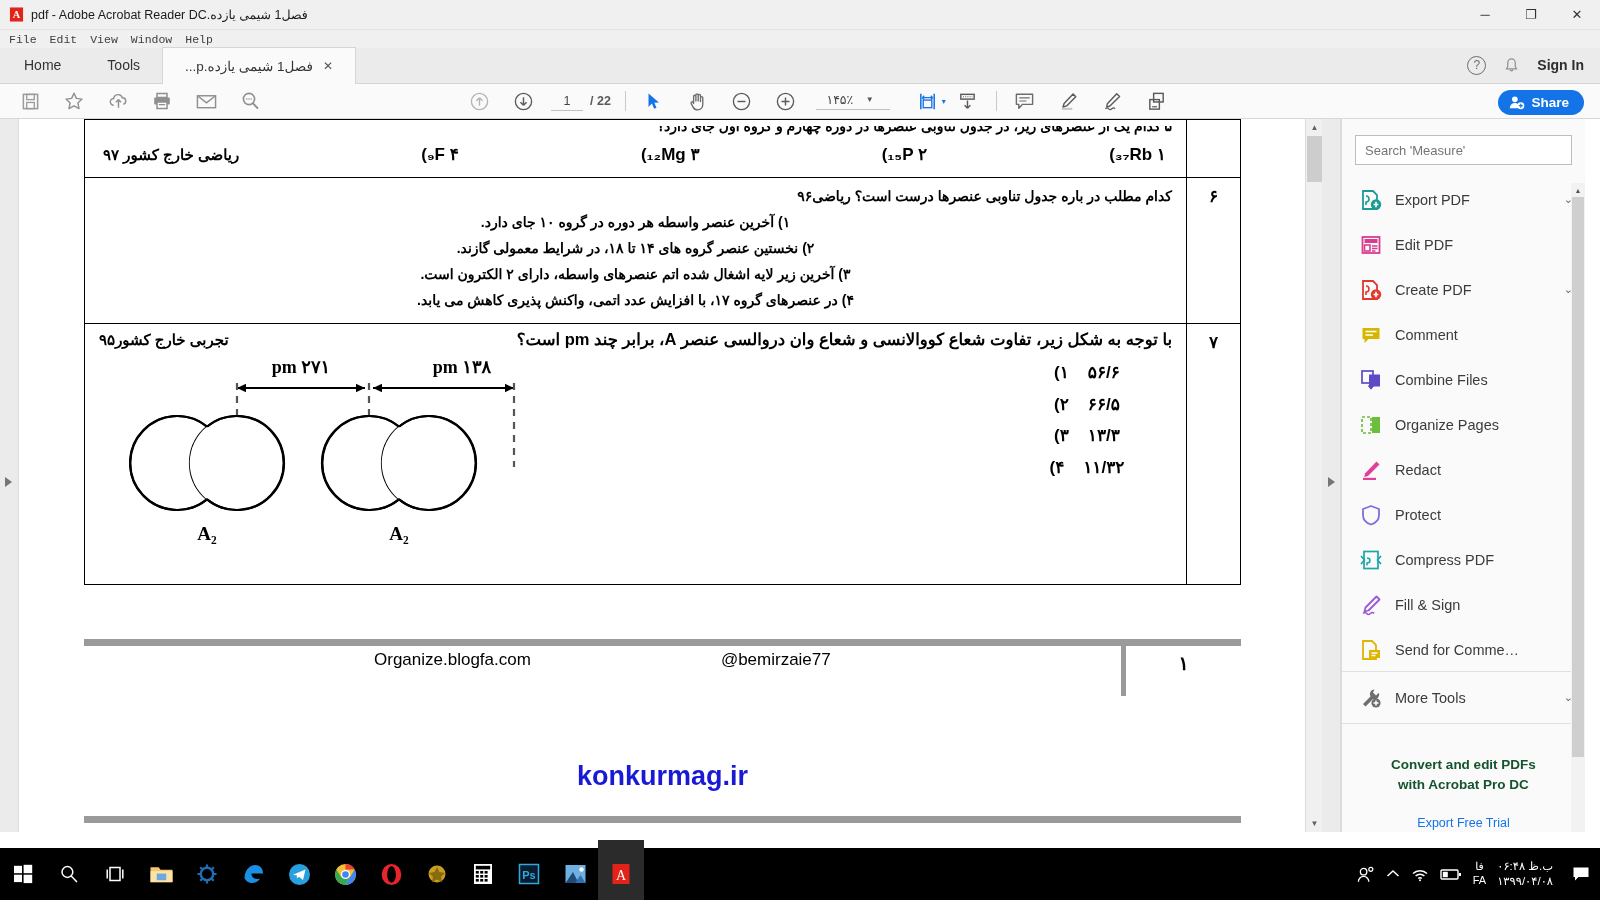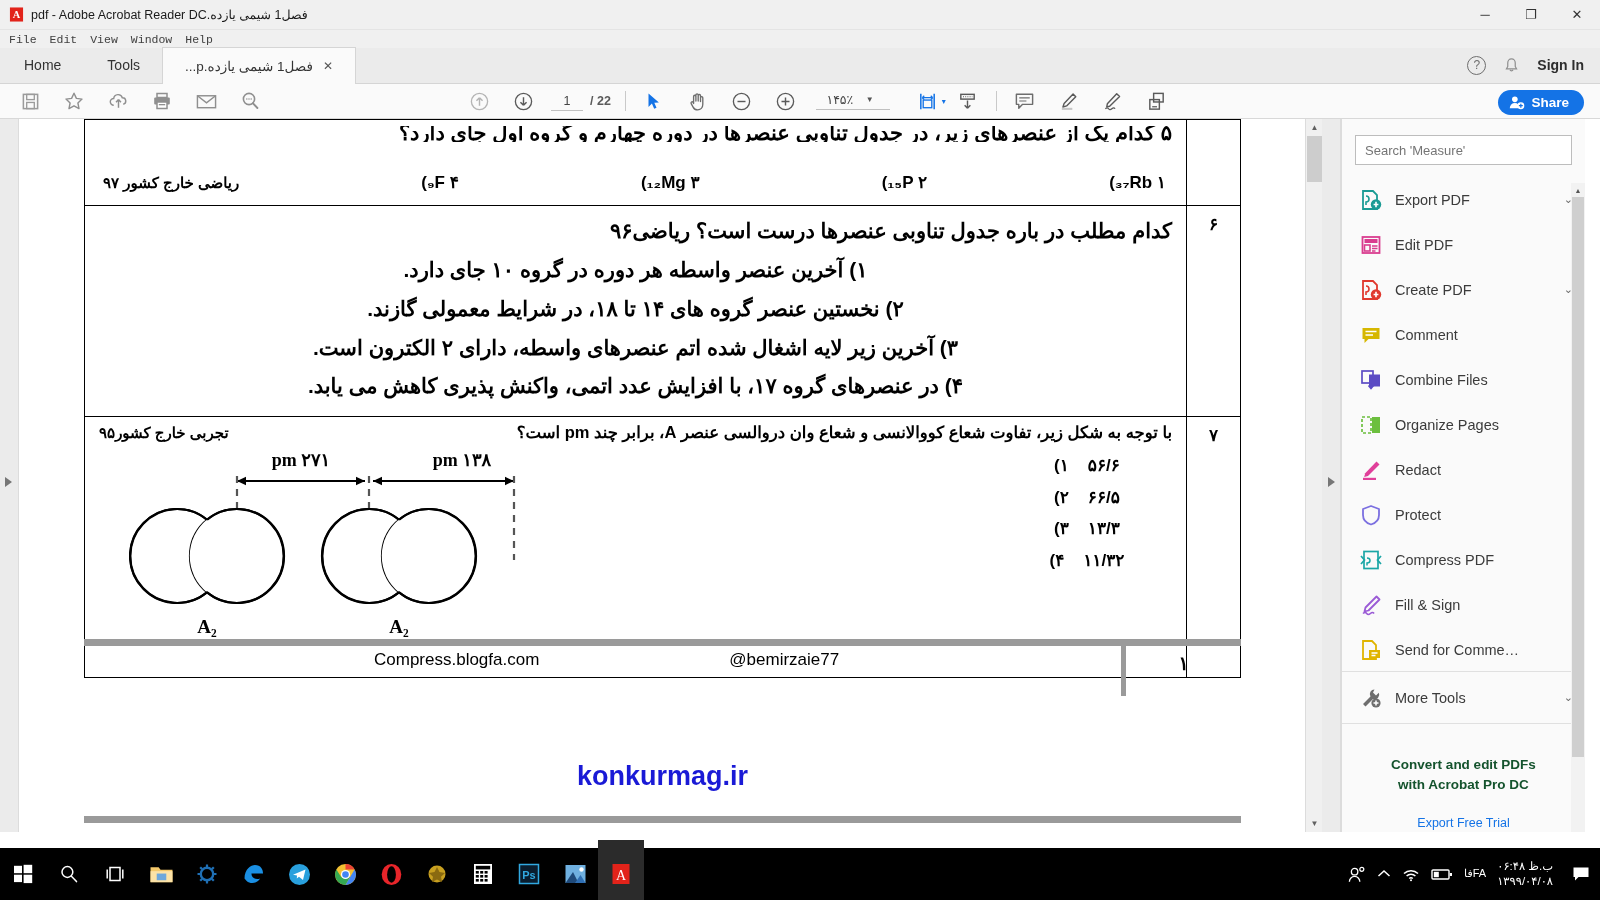--- a/index.html
+++ b/index.html
@@ -113,26 +113,26 @@
     position: absolute; top: -8px; left: 0; width: 1286px;
     background: #fff;
   }
   .qtable {
     position: absolute; left: 65px; top: 8px; width: 1157px;
     border-collapse: collapse; direction: rtl;
   }
   .qtable td { border: 1.5px solid #000; padding: 0; vertical-align: top; }
   .num-col { width: 54px; text-align: center; font-size: 17px; padding-top: 8px !important; font-weight: 600; }
   .body-col { padding: 6px 14px 10px 14px !important; }
-  .prow { font-size: 21px; color: #000; line-height: 1.85; font-weight: 700; }
+  .prow { font-size: 14px; color: #000; line-height: 1.85; font-weight: 700; }
   .clip-top { height: 16px; overflow: hidden; position: relative; }
   .clip-top .prow { position: relative; top: -12px; }
 
   .optrow { display: flex; justify-content: space-between; align-items: baseline; padding: 2px 6px 2px 4px; font-size: 17px; font-weight: 700; }
-  .opt { white-space: nowrap; margin-top: 28px; }
+  .opt { white-space: nowrap; }
   .src { font-size: 15px; font-weight: 700; }
 
   .q7wrap { display: flex; flex-direction: column; }
   .q7head { display: flex; justify-content: space-between; align-items: baseline; font-size: 16.5px; font-weight: 700; }
   .q7body { display: flex; justify-content: flex-start; align-items: flex-start; gap: 10px; }
   .q7opts { width: 170px; padding-top: 8px; }
   .q7opt { font-size: 17px; font-weight: 700; text-align: center; line-height: 1.85; }
   .figbox { margin-right: auto; margin-left: 30px; margin-top: 6px; }
 
   .footwrap { position: absolute; left: 65px; width: 1157px; }
@@ -204,21 +204,21 @@
   .tbitem {
     width: 46px; height: 68px; display: flex; align-items: center;
     justify-content: center; position: relative;
   }
   .tbitem.active { background: #2b2b2b; }
   .tbitem .under {
     position: absolute; bottom: 2px; left: 11px; width: 24px; height: 3px; border-radius: 2px;
   }
   .tray { margin-left: auto; display: flex; align-items: center; height: 52px; padding-right: 6px; gap: 11px; }
   .tray-ic { color: #fff; font-size: 14px; display: flex; align-items: center; justify-content: center; }
-  .tray-lang { display: flex; flex-direction: row; align-items: center; color: #fff; font-size: 11px; line-height: 1.25; }
+  .tray-lang { display: flex; flex-direction: column; align-items: center; color: #fff; font-size: 11px; line-height: 1.25; }
   .tray-clock { display: flex; flex-direction: column; align-items: flex-end; color: #fff; font-size: 11.5px; line-height: 1.3; padding-right: 4px; }
   .tray-act { width: 26px; display: flex; align-items: center; justify-content: center; }
 </style>
 </head>
 <body>
 
 <div id="app">
 
   <div class="titlebar">
     <div class="tb-icon">
@@ -532,21 +532,21 @@
         </tr>
       </tbody>
         </table>
 
       <div class="footwrap" style="top:528px">
         <div class="footbar"></div>
         <div class="foottable">
           <div class="foot-num">۱</div>
           <div class="foot-div"></div>
           <div class="foot-links">
-            <div class="foot-link" style="margin-left:290px">Compress.blogfa.com</div>
+            <div class="foot-link" style="margin-left:290px">Organize.blogfa.com</div>
             <div class="foot-link" style="margin-left:190px">@bemirzaie77</div>
           </div>
         </div>
       </div>
       <div class="footwrap" style="top:650px">
         <div class="brandline">konkurmag.ir</div>
       </div>
       <div class="footwrap" style="top:705px">
         <div class="botbar"></div>
       </div>

